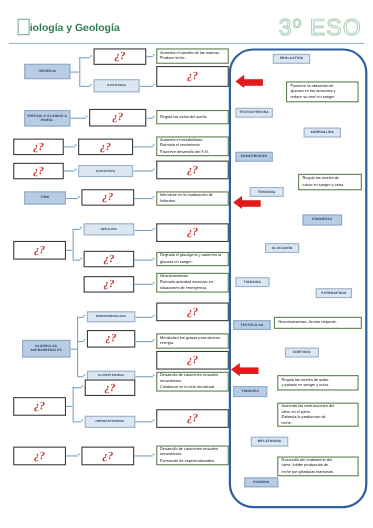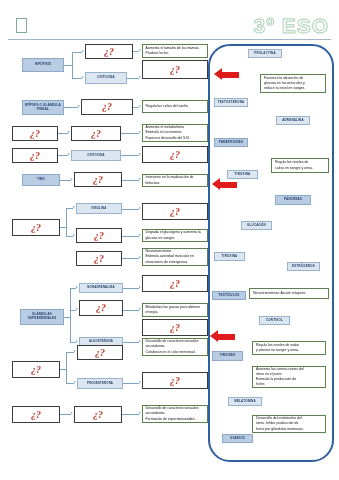--- a/index.html
+++ b/index.html
@@ -24,21 +24,21 @@
   .hdr-b .bx{
     display:inline-block;width:9px;height:13px;border:1px solid #7fae93;
     margin-right:1px;vertical-align:-2px;
   }
   .hdr-title{
     position:absolute;left:19px;top:2px;
     font-size:9.5px;font-weight:bold;color:#2e7d4f;
   }
   .hdr-eso{
     position:absolute;right:2px;top:-4px;
-    font-size:21px;font-weight:bold;letter-spacing:1px;
+    font-size:21px;font-weight:normal;letter-spacing:1px;
     color:#ffffff;
     -webkit-text-stroke:0.9px #a8cdb4;
     text-shadow:0 0 0 #fff;
   }
 
   
   .gland{
     position:absolute;
     background:#b8cce4;border:1px solid #8ea9c8;
     font-size:2.9px;font-weight:bold;color:#1f3864;
@@ -123,20 +123,21 @@
 </head>
 <body>
 
 <div class="page">
 
   <div class="hdr">
     <div class="hdr-rule"></div>
     <div class="hdr-b">
       <span class="bx"></span>
     </div>
+    <div class="hdr-title">iología y Geología</div>
     <div class="hdr-eso">3º ESO</div>
   </div>
 
   <div class="gland" style="left:22px;top:58px;width:42px;height:14px;">HIPÓFISIS</div>
   <div class="ln lnh" style="left:64px;top:65px;width:8px;"></div>
   <div class="ln lnv" style="left:72px;top:52px;height:26px;"></div>
   <div class="ln lnh" style="left:72px;top:52px;width:10px;"></div>
   <div class="ln lnh" style="left:72px;top:78px;width:10px;"></div>
   <div class="arw" style="left:82px;top:50.4px;"></div>
   <div class="arw" style="left:82px;top:76.4px;"></div>

